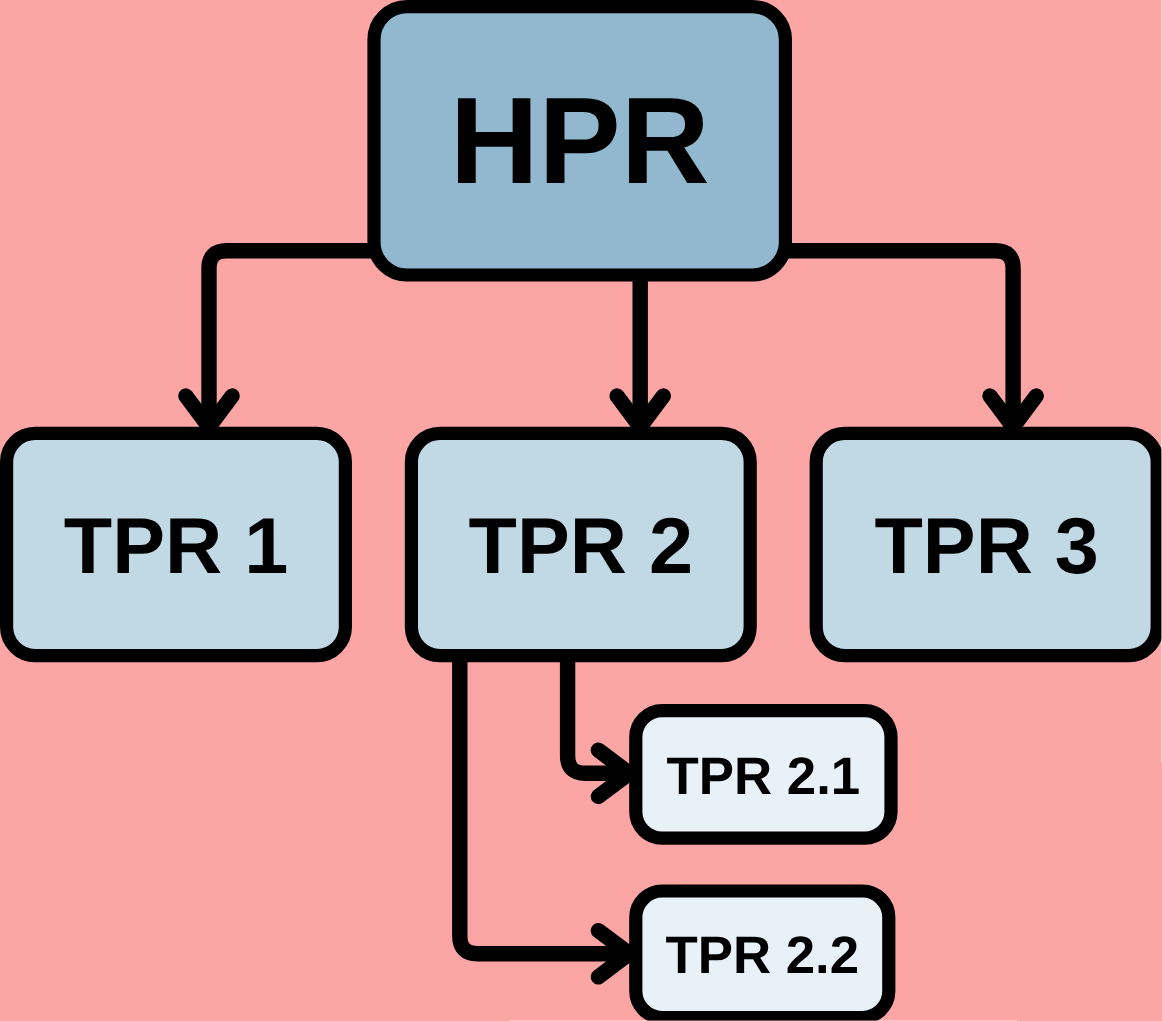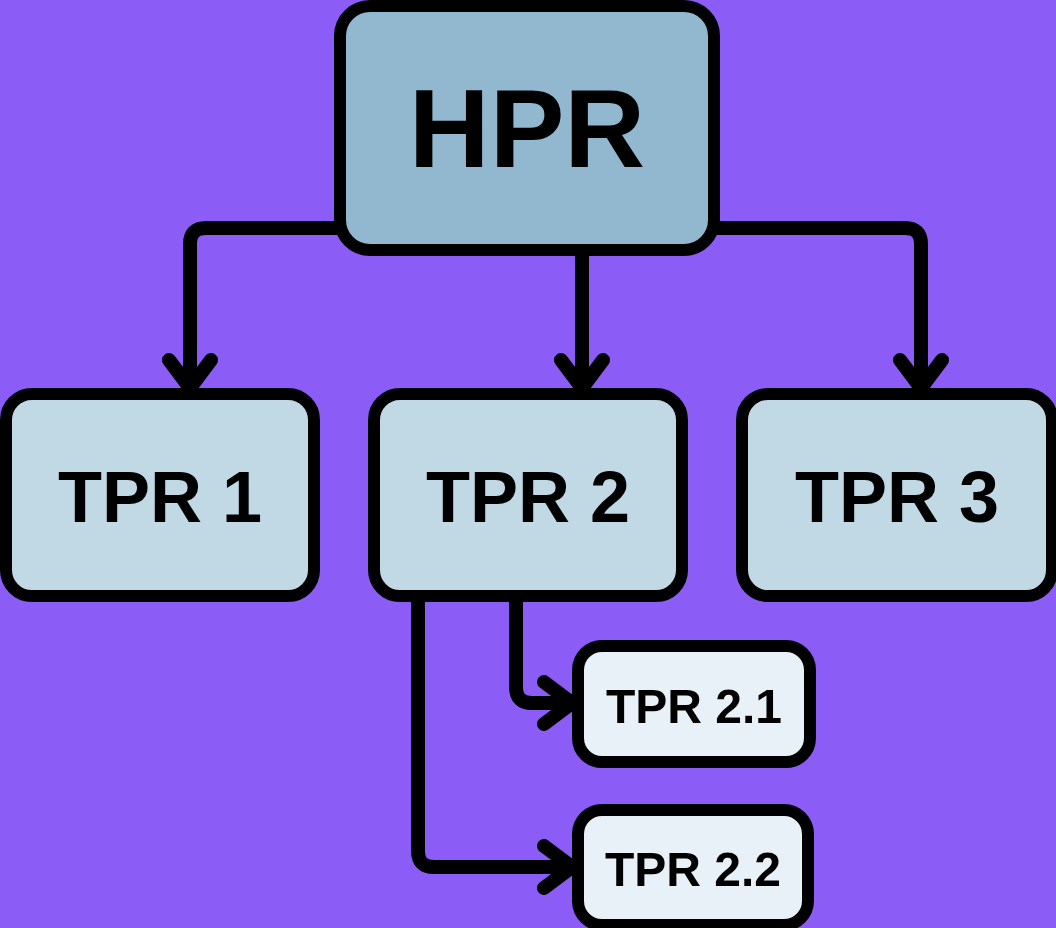--- a/index.html
+++ b/index.html
@@ -4,21 +4,21 @@
 <style>
   html, body {
     margin: 0;
     padding: 0;
     background: #ffffff;
   }
   .stage {
     position: relative;
     width: 1056px;
     height: 928px;
-    background: #8b5cf6;
+    background: #fca5a5;
     overflow: hidden;
   }
   svg { display: block; }
   .edge {
     fill: none;
     stroke: #000000;
     stroke-width: 14;
     stroke-linecap: butt;
   }
   .arrowhead {

